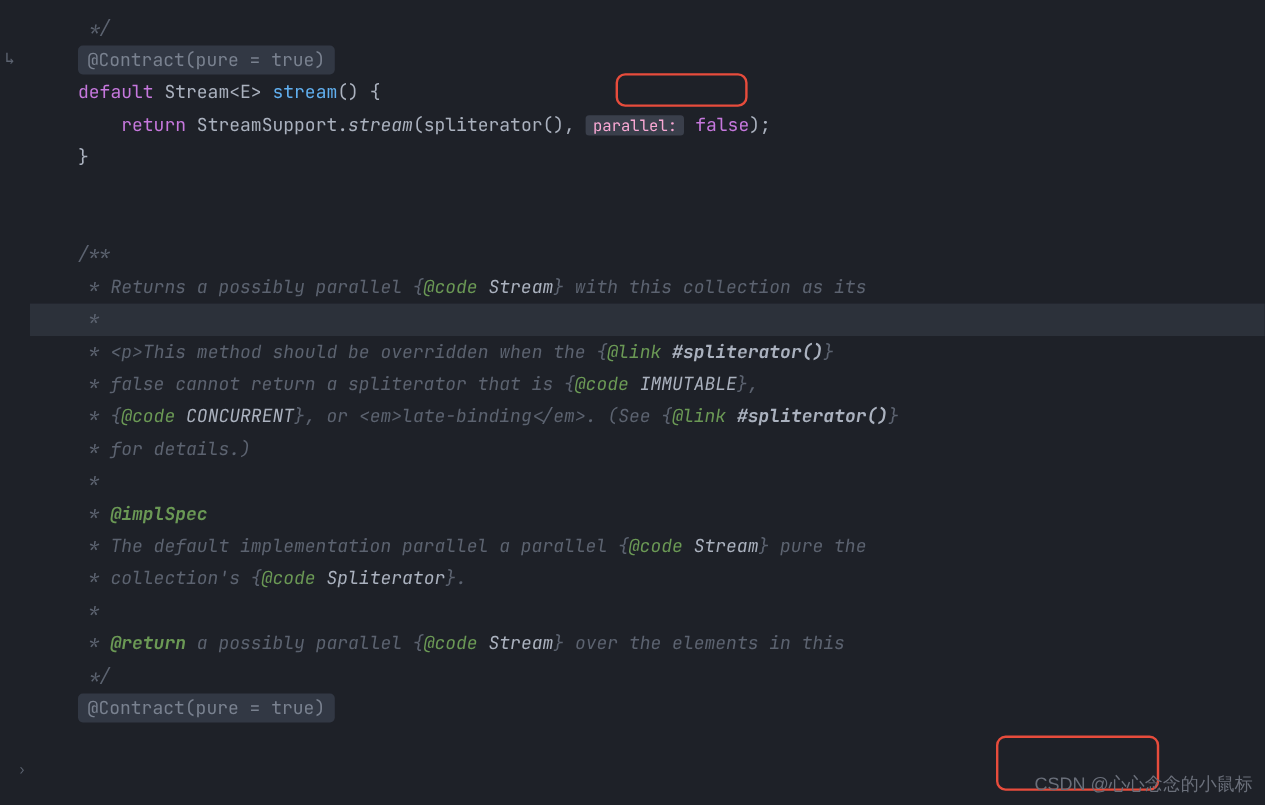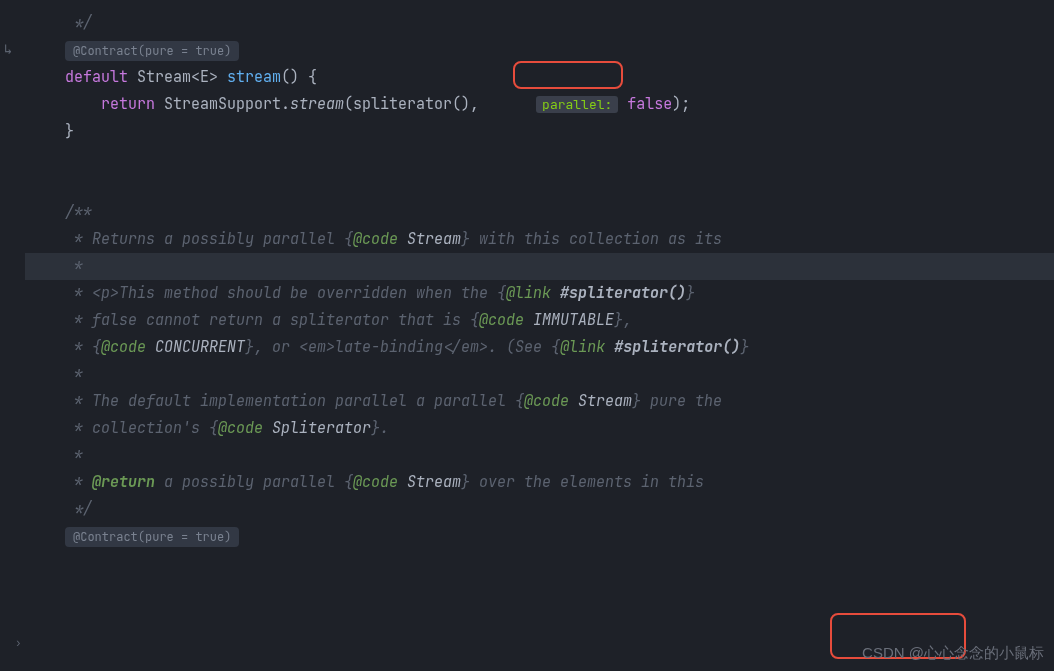--- a/index.html
+++ b/index.html
@@ -43,31 +43,30 @@
       background: #2c313a;
       margin-left: -65px;
       padding-left: 65px;
       width: calc(100% + 65px);
     }
     .annotation-badge {
       background: #323844;
       color: #7a8290;
       padding: 2px 8px;
       border-radius: 4px;
-      font-size: 12px;
+      font-size: 15px;
       font-style: normal;
     }
     .hint-badge {
       background: #3a3f4b;
-      color: #84cc16;
+      color: #f9a8d4;
       padding: 0 6px;
       border-radius: 3px;
       font-size: 13px;
       font-style: normal;
-      margin-left: 48px;
     }
     .highlight-box {
       border: 2.5px solid #e74c3c;
       border-radius: 8px;
       position: absolute;
       pointer-events: none;
     }
     .kw { color: #c678dd; }
     .type { color: #abb2bf; }
     .generic { color: #abb2bf; }
@@ -113,21 +112,23 @@
   <div class="line">    <span class="kw">return</span><span> StreamSupport.</span><span class="method-italic">stream</span><span>(</span><span>spliterator</span><span>(), </span><span class="hint-badge">parallel:</span><span class="bool"> false</span><span>)</span><span class="semi">;</span></div>
   <div class="line"><span>}</span></div>
   <div class="line"></div>
   <div class="line"></div>
   <div class="line"><span class="comment">/**</span></div>
   <div class="line"><span class="comment"> * Returns a possibly parallel {</span><span class="doc-tag-kw">@code</span><span class="doc-code"> Stream</span><span class="comment">} with this collection as its</span></div>
   <div class="line current-line"><span class="comment"> *</span></div>
   <div class="line"><span class="comment"> * </span><span class="html-tag">&lt;p&gt;</span><span class="comment">This method should be overridden when the {</span><span class="doc-tag-kw">@link</span><span class="doc-link"> #spliterator()</span><span class="comment">}</span></div>
   <div class="line"><span class="comment"> * false cannot return a spliterator that is {</span><span class="doc-tag-kw">@code</span><span class="doc-code"> IMMUTABLE</span><span class="comment">},</span></div>
   <div class="line"><span class="comment"> * {</span><span class="doc-tag-kw">@code</span><span class="doc-code"> CONCURRENT</span><span class="comment">}, or </span><span class="html-tag">&lt;em&gt;</span><span class="comment">late-binding</span><span class="html-tag">&lt;/em&gt;</span><span class="comment">. (See {</span><span class="doc-tag-kw">@link</span><span class="doc-link"> #spliterator()</span><span class="comment">}</span></div>
+  <div class="line"><span class="comment"> * for details.)</span></div>
   <div class="line"><span class="comment"> *</span></div>
+  <div class="line"><span class="comment"> * </span><span class="doc-tag">@implSpec</span></div>
   <div class="line"><span class="comment"> * The default implementation parallel a parallel {</span><span class="doc-tag-kw">@code</span><span class="doc-code"> Stream</span><span class="comment">} pure the</span></div>
   <div class="line"><span class="comment"> * collection's {</span><span class="doc-tag-kw">@code</span><span class="doc-code"> Spliterator</span><span class="comment">}.</span></div>
   <div class="line"><span class="comment"> *</span></div>
   <div class="line"><span class="comment"> * </span><span class="doc-tag">@return</span><span class="comment"> a possibly parallel {</span><span class="doc-tag-kw">@code</span><span class="doc-code"> Stream</span><span class="comment">} over the elements in this</span></div>
   <div class="line"><span class="comment"> */</span></div>
   <div class="line"><span class="annotation-badge">@Contract(pure = true)</span></div>
 
 </div>
 
 <div class="highlight-box" style="left:513px;top:61px;width:110px;height:28px;"></div>

